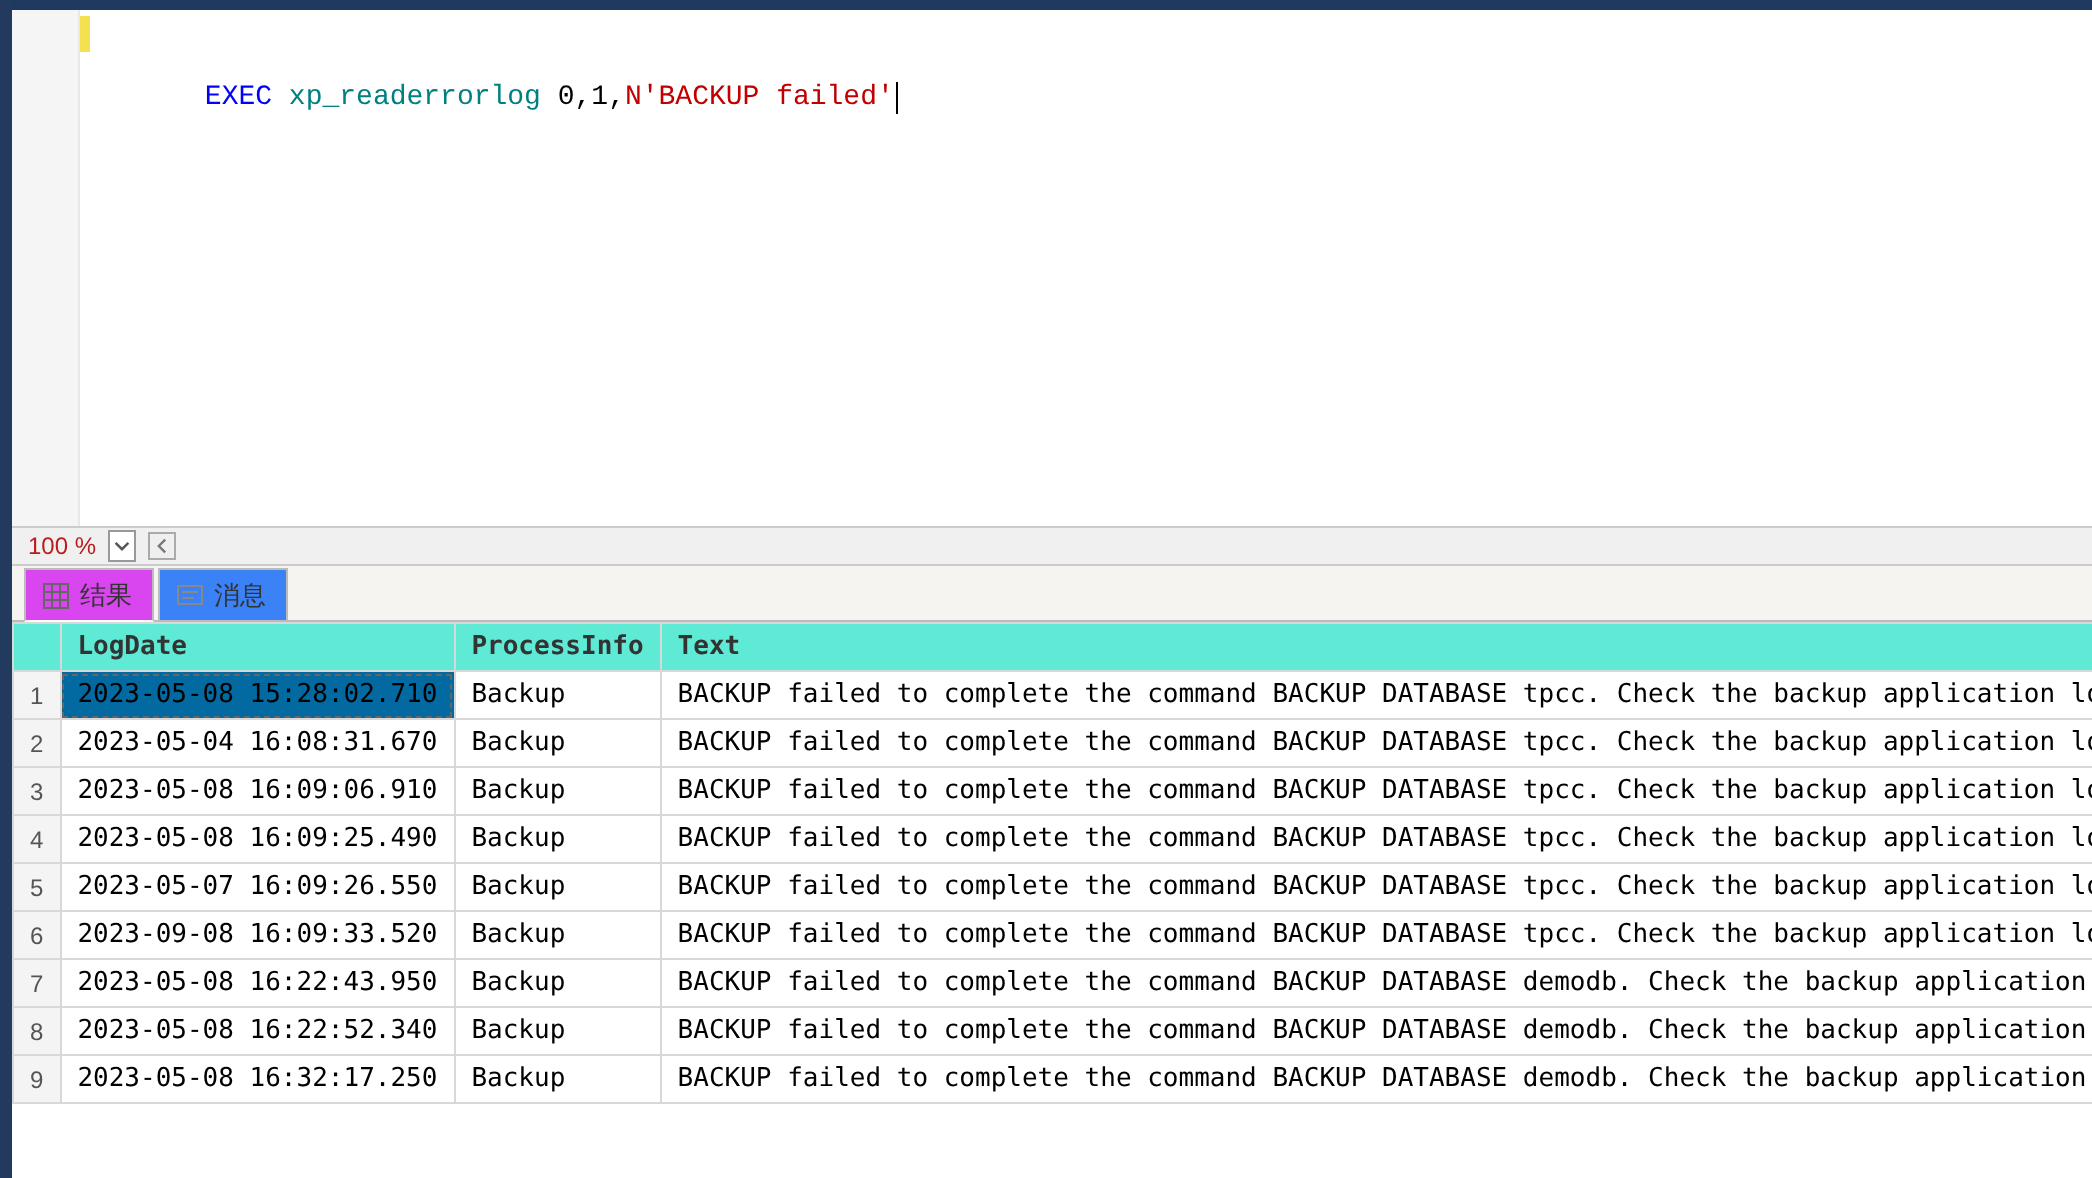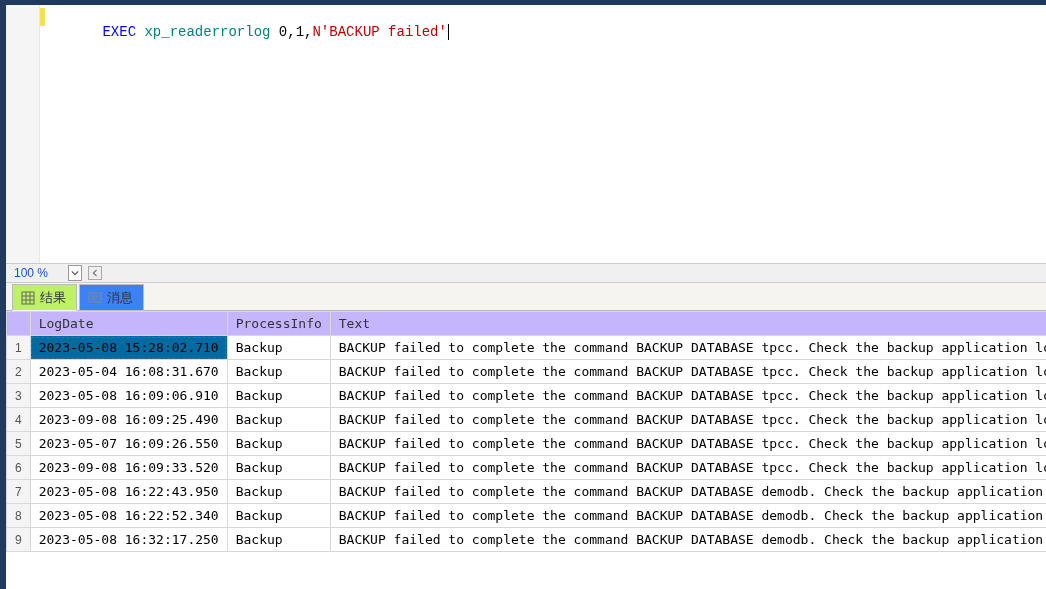--- a/index.html
+++ b/index.html
@@ -37,21 +37,21 @@
   position: absolute;
   left: 34px;
   top: 3px;
   width: 5px;
   height: 18px;
   background: #f5e050;
 }
 .editor-line {
   position: absolute;
   left: 46px;
-  top: 3px;
+  top: 20px;
   font-family: "Consolas", "Courier New", monospace;
   font-size: 14px;
   white-space: pre;
   text-align: center;
 }
 .kw-blue { color: #0000ff; }
 .kw-teal { color: #008080; }
 .kw-black { color: #000; }
 .kw-red { color: #c00000; }
 .cursor {
@@ -65,22 +65,22 @@
 .zoom-bar {
   height: 20px;
   display: flex;
   align-items: center;
   background: #f0f0f0;
   border-top: 1px solid #ccc;
   border-bottom: 1px solid #ccc;
   font-size: 12px;
 }
 .zoom-value {
-  padding: 0 20px 0 8px;
-  color: #1d4ed8;
+  padding: 0 6px 0 8px;
+  color: #b91c1c;
 }
 .zoom-dd {
   width: 14px;
   height: 16px;
   border: 1px solid #999;
   background: #fff;
   display: flex;
   align-items: center;
   justify-content: center;
   margin-right: 6px;
@@ -107,21 +107,21 @@
   display: flex;
   align-items: flex-end;
   padding-left: 6px;
   gap: 2px;
 }
 .tab {
   display: flex;
   align-items: center;
   gap: 5px;
   padding: 4px 10px 3px 8px;
-  background: #bef264;
+  background: #d946ef;
   border: 1px solid #bbb;
   border-bottom: 1px solid #fff;
   margin-bottom: -1px;
   font-size: 13px;
   color: #333;
   cursor: pointer;
 }
 .tab.inactive {
   background: #3b82f6;
   border-bottom: 1px solid #bbb;
@@ -142,22 +142,22 @@
   font-size: 13px;
 }
 .results-table th, .results-table td {
   border: 1px solid #d8d8d8;
   padding: 4px 8px;
   text-align: left;
   white-space: nowrap;
   overflow: hidden;
 }
 .results-table th {
-  background: #c4b5fd;
-  font-weight: normal;
+  background: #5eead4;
+  font-weight: bold;
   color: #333;
   font-family: "Consolas", monospace;
 }
 .rownum-header {
   width: 30px;
   background: #f4f4f4;
 }
 .rownum {
   background: #f4f4f4;
   text-align: center;
@@ -253,21 +253,21 @@
             <td class="col-text">BACKUP failed to complete the command BACKUP DATABASE tpcc. Check the backup application log</td>
           </tr>
           <tr>
             <td class="rownum">3</td>
             <td class="col-logdate">2023-05-08 16:09:06.910</td>
             <td class="col-process">Backup</td>
             <td class="col-text">BACKUP failed to complete the command BACKUP DATABASE tpcc. Check the backup application log</td>
           </tr>
           <tr>
             <td class="rownum">4</td>
-            <td class="col-logdate">2023-09-08 16:09:25.490</td>
+            <td class="col-logdate">2023-05-08 16:09:25.490</td>
             <td class="col-process">Backup</td>
             <td class="col-text">BACKUP failed to complete the command BACKUP DATABASE tpcc. Check the backup application log</td>
           </tr>
           <tr>
             <td class="rownum">5</td>
             <td class="col-logdate">2023-05-07 16:09:26.550</td>
             <td class="col-process">Backup</td>
             <td class="col-text">BACKUP failed to complete the command BACKUP DATABASE tpcc. Check the backup application log</td>
           </tr>
           <tr>

